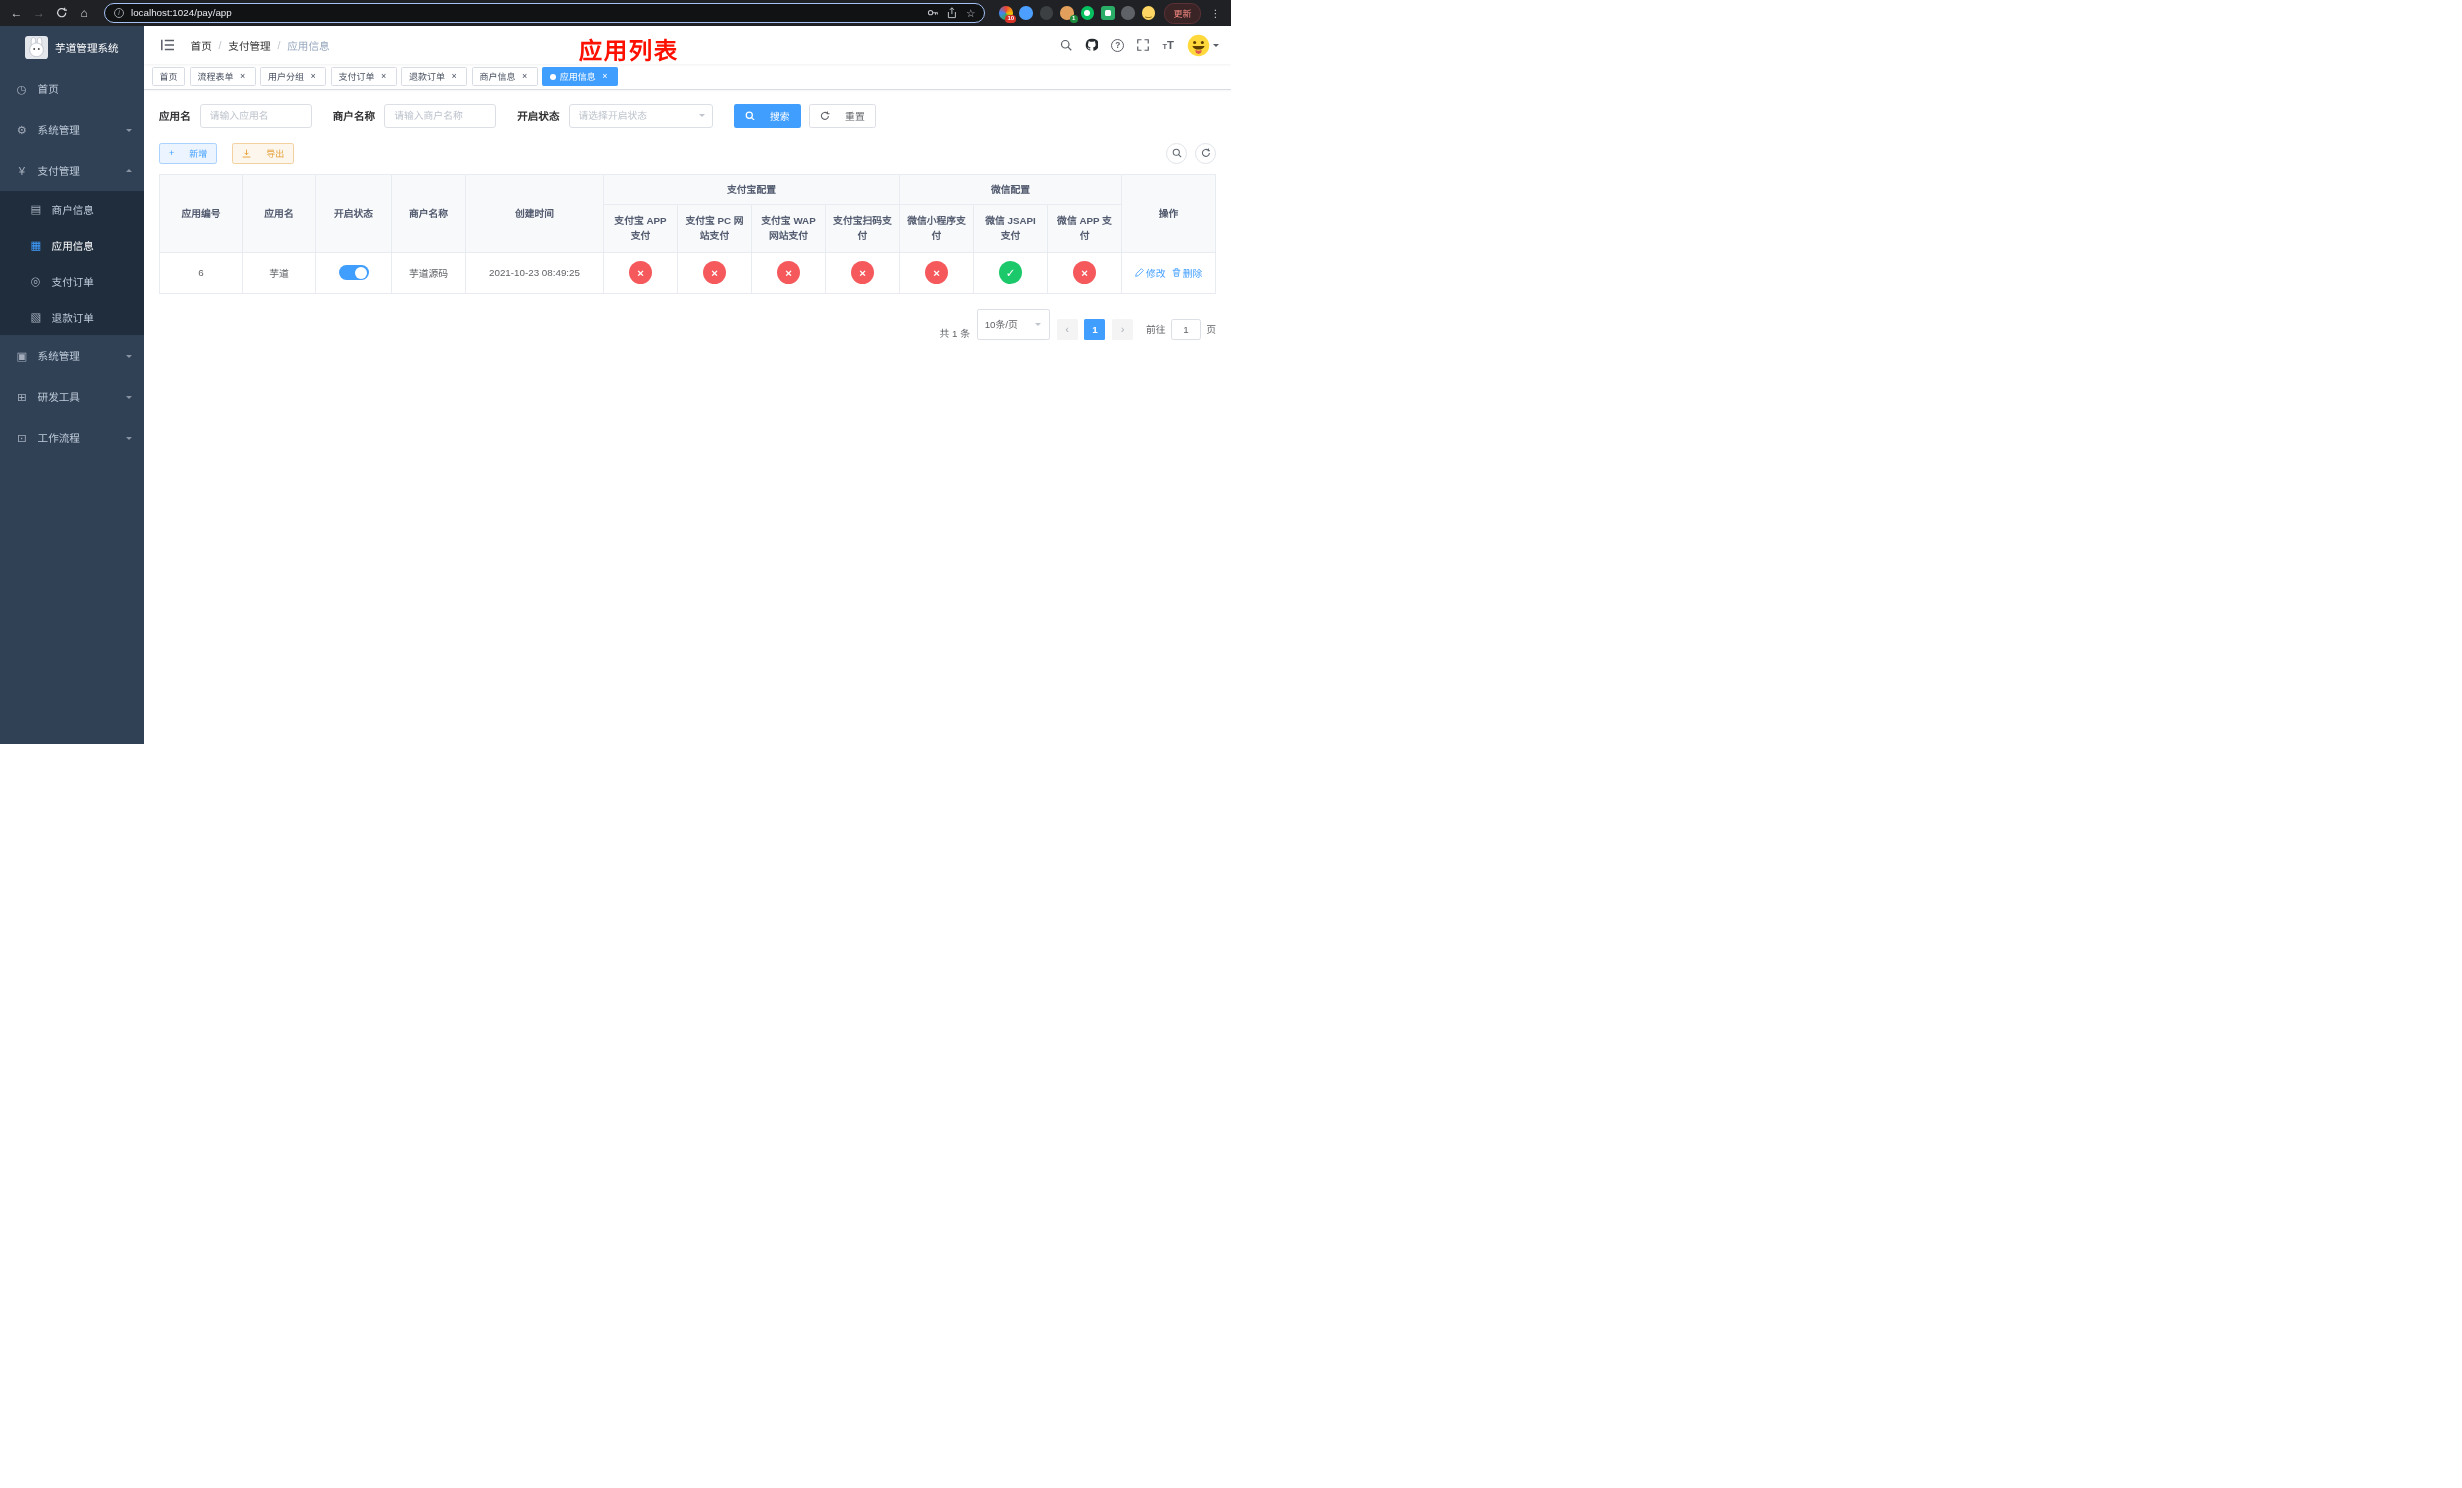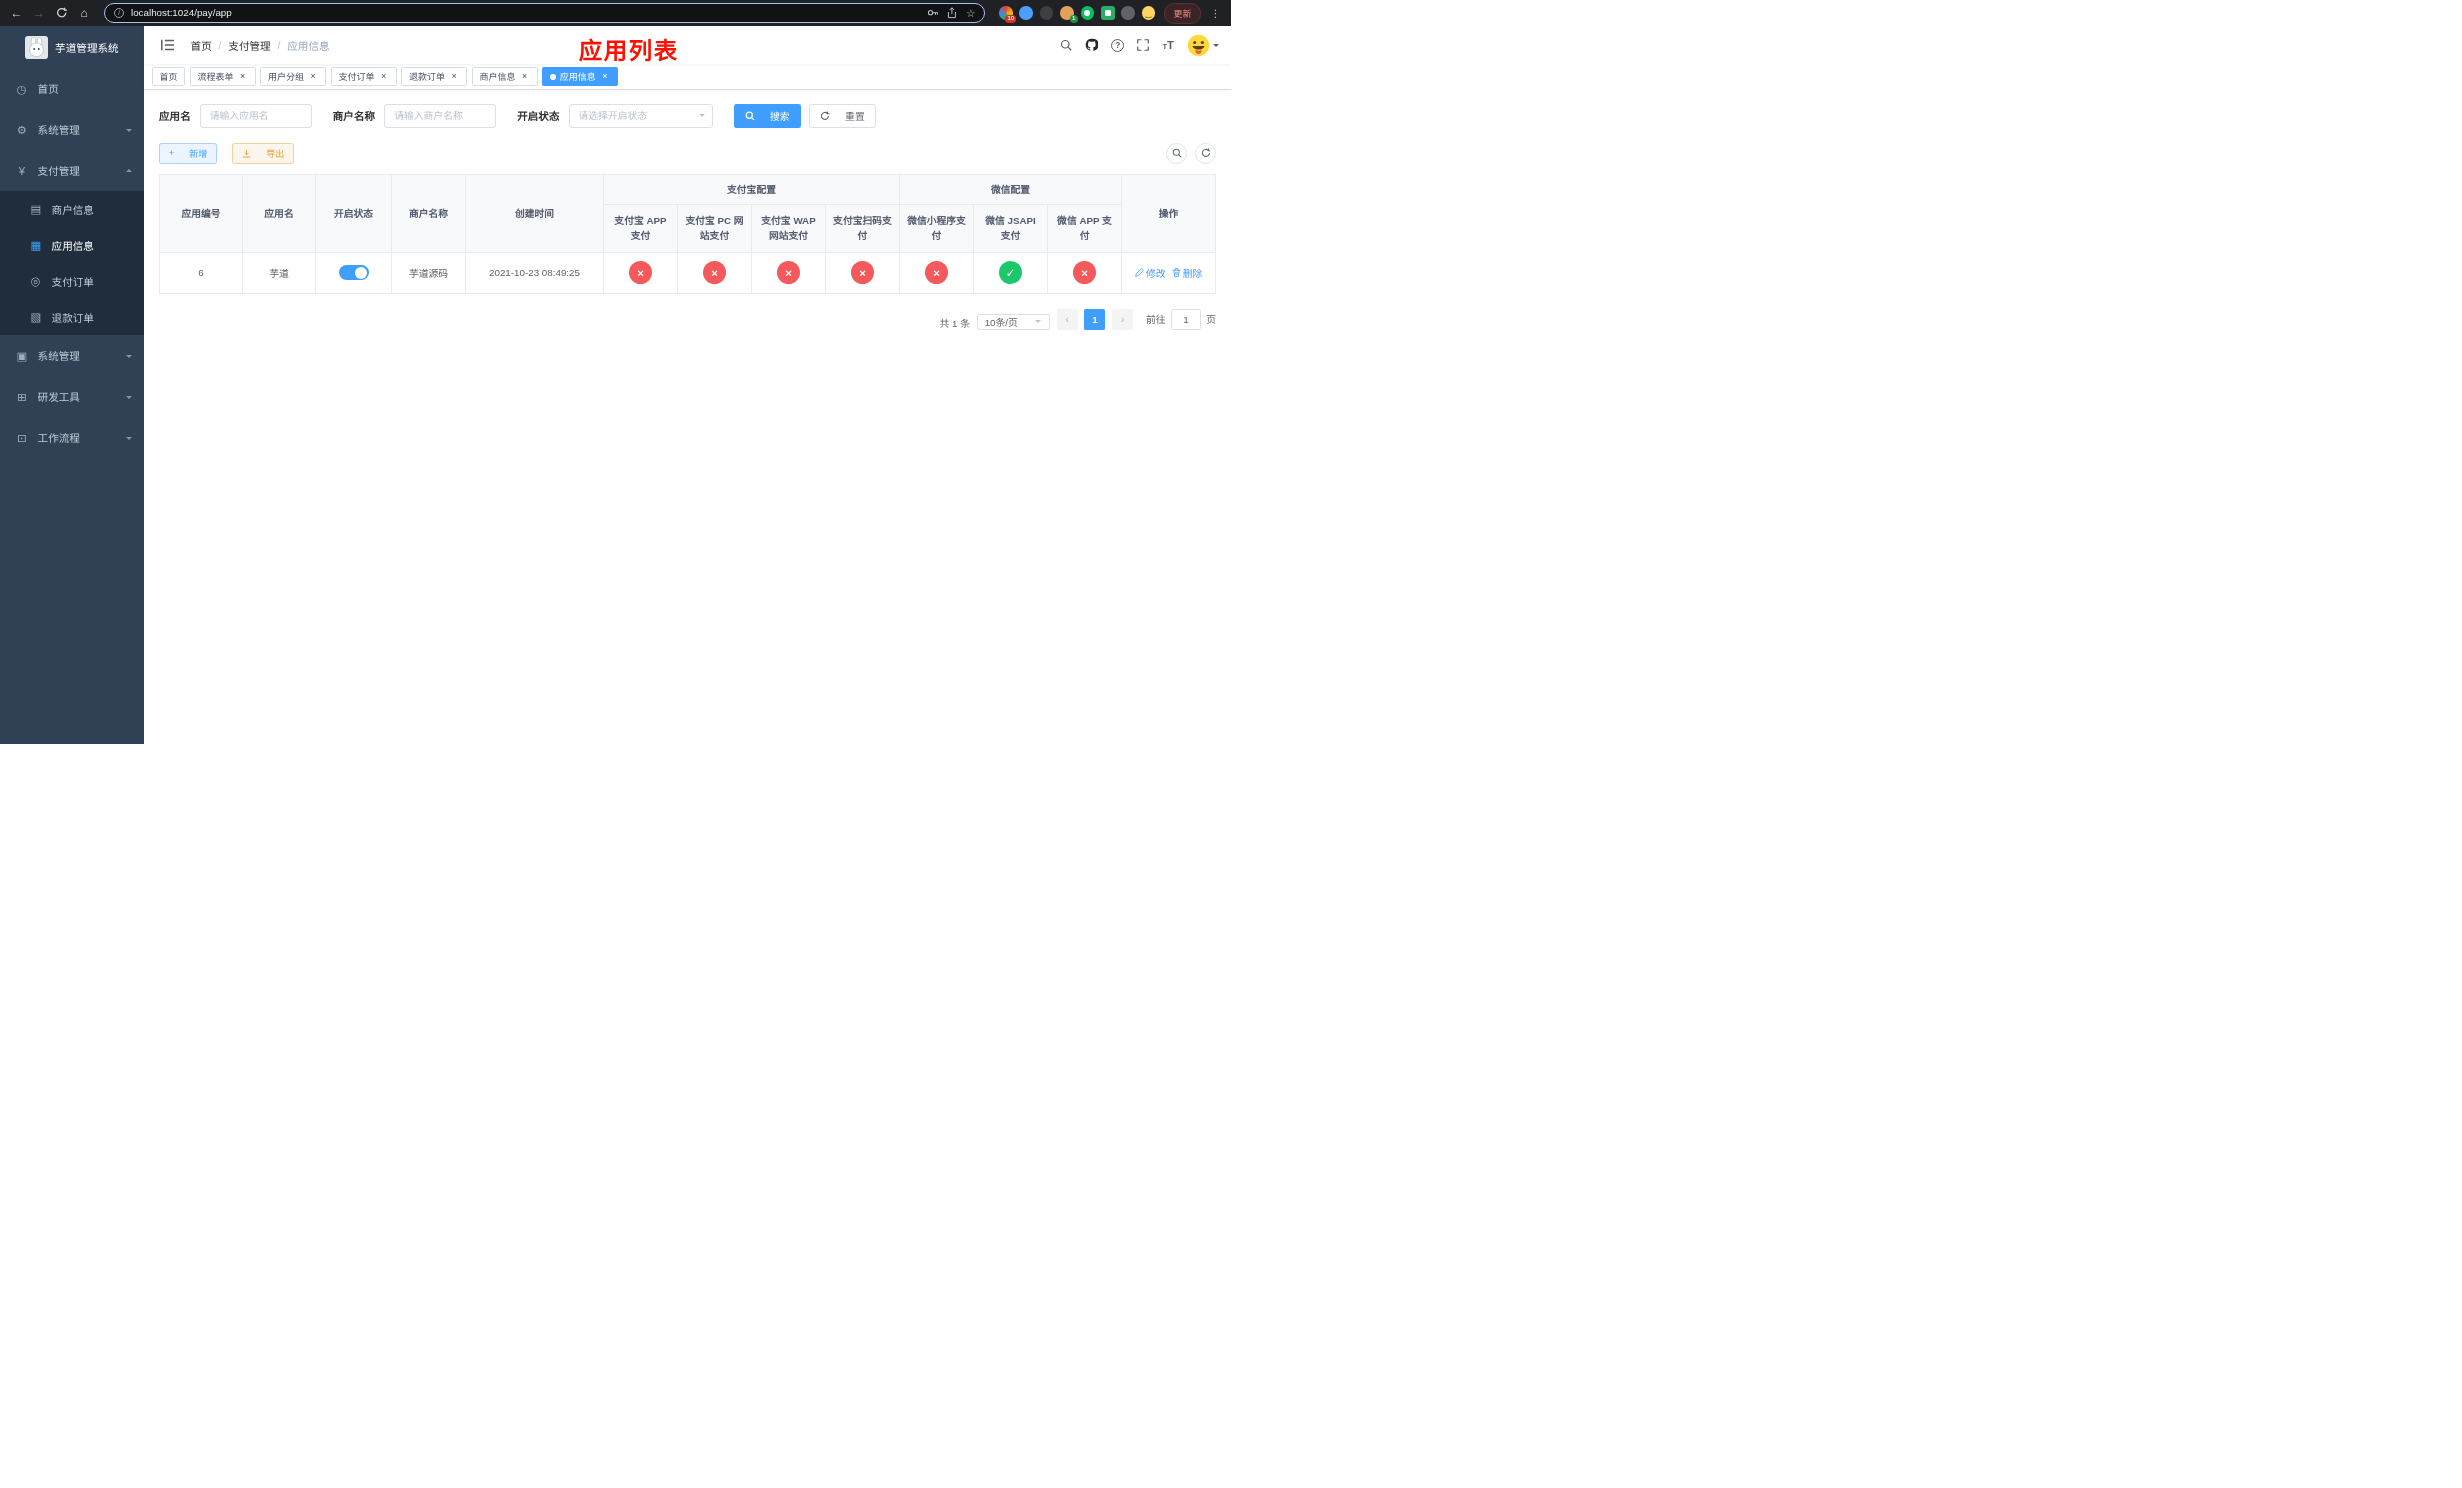--- a/index.html
+++ b/index.html
@@ -98,21 +98,21 @@
   .switch.on{background:var(--primary,#409eff)}
   .switch::after{content:"";position:absolute;width:12px;height:12px;border-radius:50%;background:#fff;top:1.5px;left:1.5px;transition:left .2s}
   .switch.on::after{left:16.7px}
   .status-circle{width:23px;height:23px;border-radius:50%;display:inline-flex;align-items:center;justify-content:center;color:#fff;font-size:11.4px;font-weight:700}
   .status-circle.ok{background:var(--success,#1cc96a)}
   .status-circle.no{background:var(--danger,#f5595c)}
   .op-link{color:var(--primary,#409eff);display:inline-flex;align-items:center;gap:2.3px;cursor:pointer;margin:0 3px;font-size:9.8px;white-space:nowrap}
 
   
   .pagination{margin-top:15px;display:flex;align-items:flex-end;justify-content:flex-end;font-size:9.8px;color:#606266;gap:6.8px}
-  .pg-size{width:73px;height:16px;border:0.8px solid #dcdfe6;border-radius:2.3px;display:flex;align-items:center;padding:0 18px 0 6.8px;position:relative;cursor:pointer;background:#fff}
+  .pg-size{width:73px;height:31px;border:0.8px solid #dcdfe6;border-radius:2.3px;display:flex;align-items:center;padding:0 18px 0 6.8px;position:relative;cursor:pointer;background:#fff}
   .pg-btn{min-width:21px;height:21px;background:#f4f4f5;color:#aeb2b9;display:flex;align-items:center;justify-content:center;border-radius:1.5px;font-size:11.4px;cursor:pointer}
   .pg-page{min-width:21px;height:21px;background:var(--primary,#409eff);color:#fff;display:flex;align-items:center;justify-content:center;border-radius:1.5px;font-weight:700;cursor:pointer}
   .pg-goto{display:flex;align-items:center;gap:5.3px;margin-left:6px}
   .goto-input{width:30px;height:21px;border:0.8px solid #dcdfe6;border-radius:2.3px;text-align:center;font-size:9.8px;color:#606266;outline:none;font-family:inherit}
   svg{display:block}
 </style>
 </head>
 <body>
 
 <div class="chrome">

